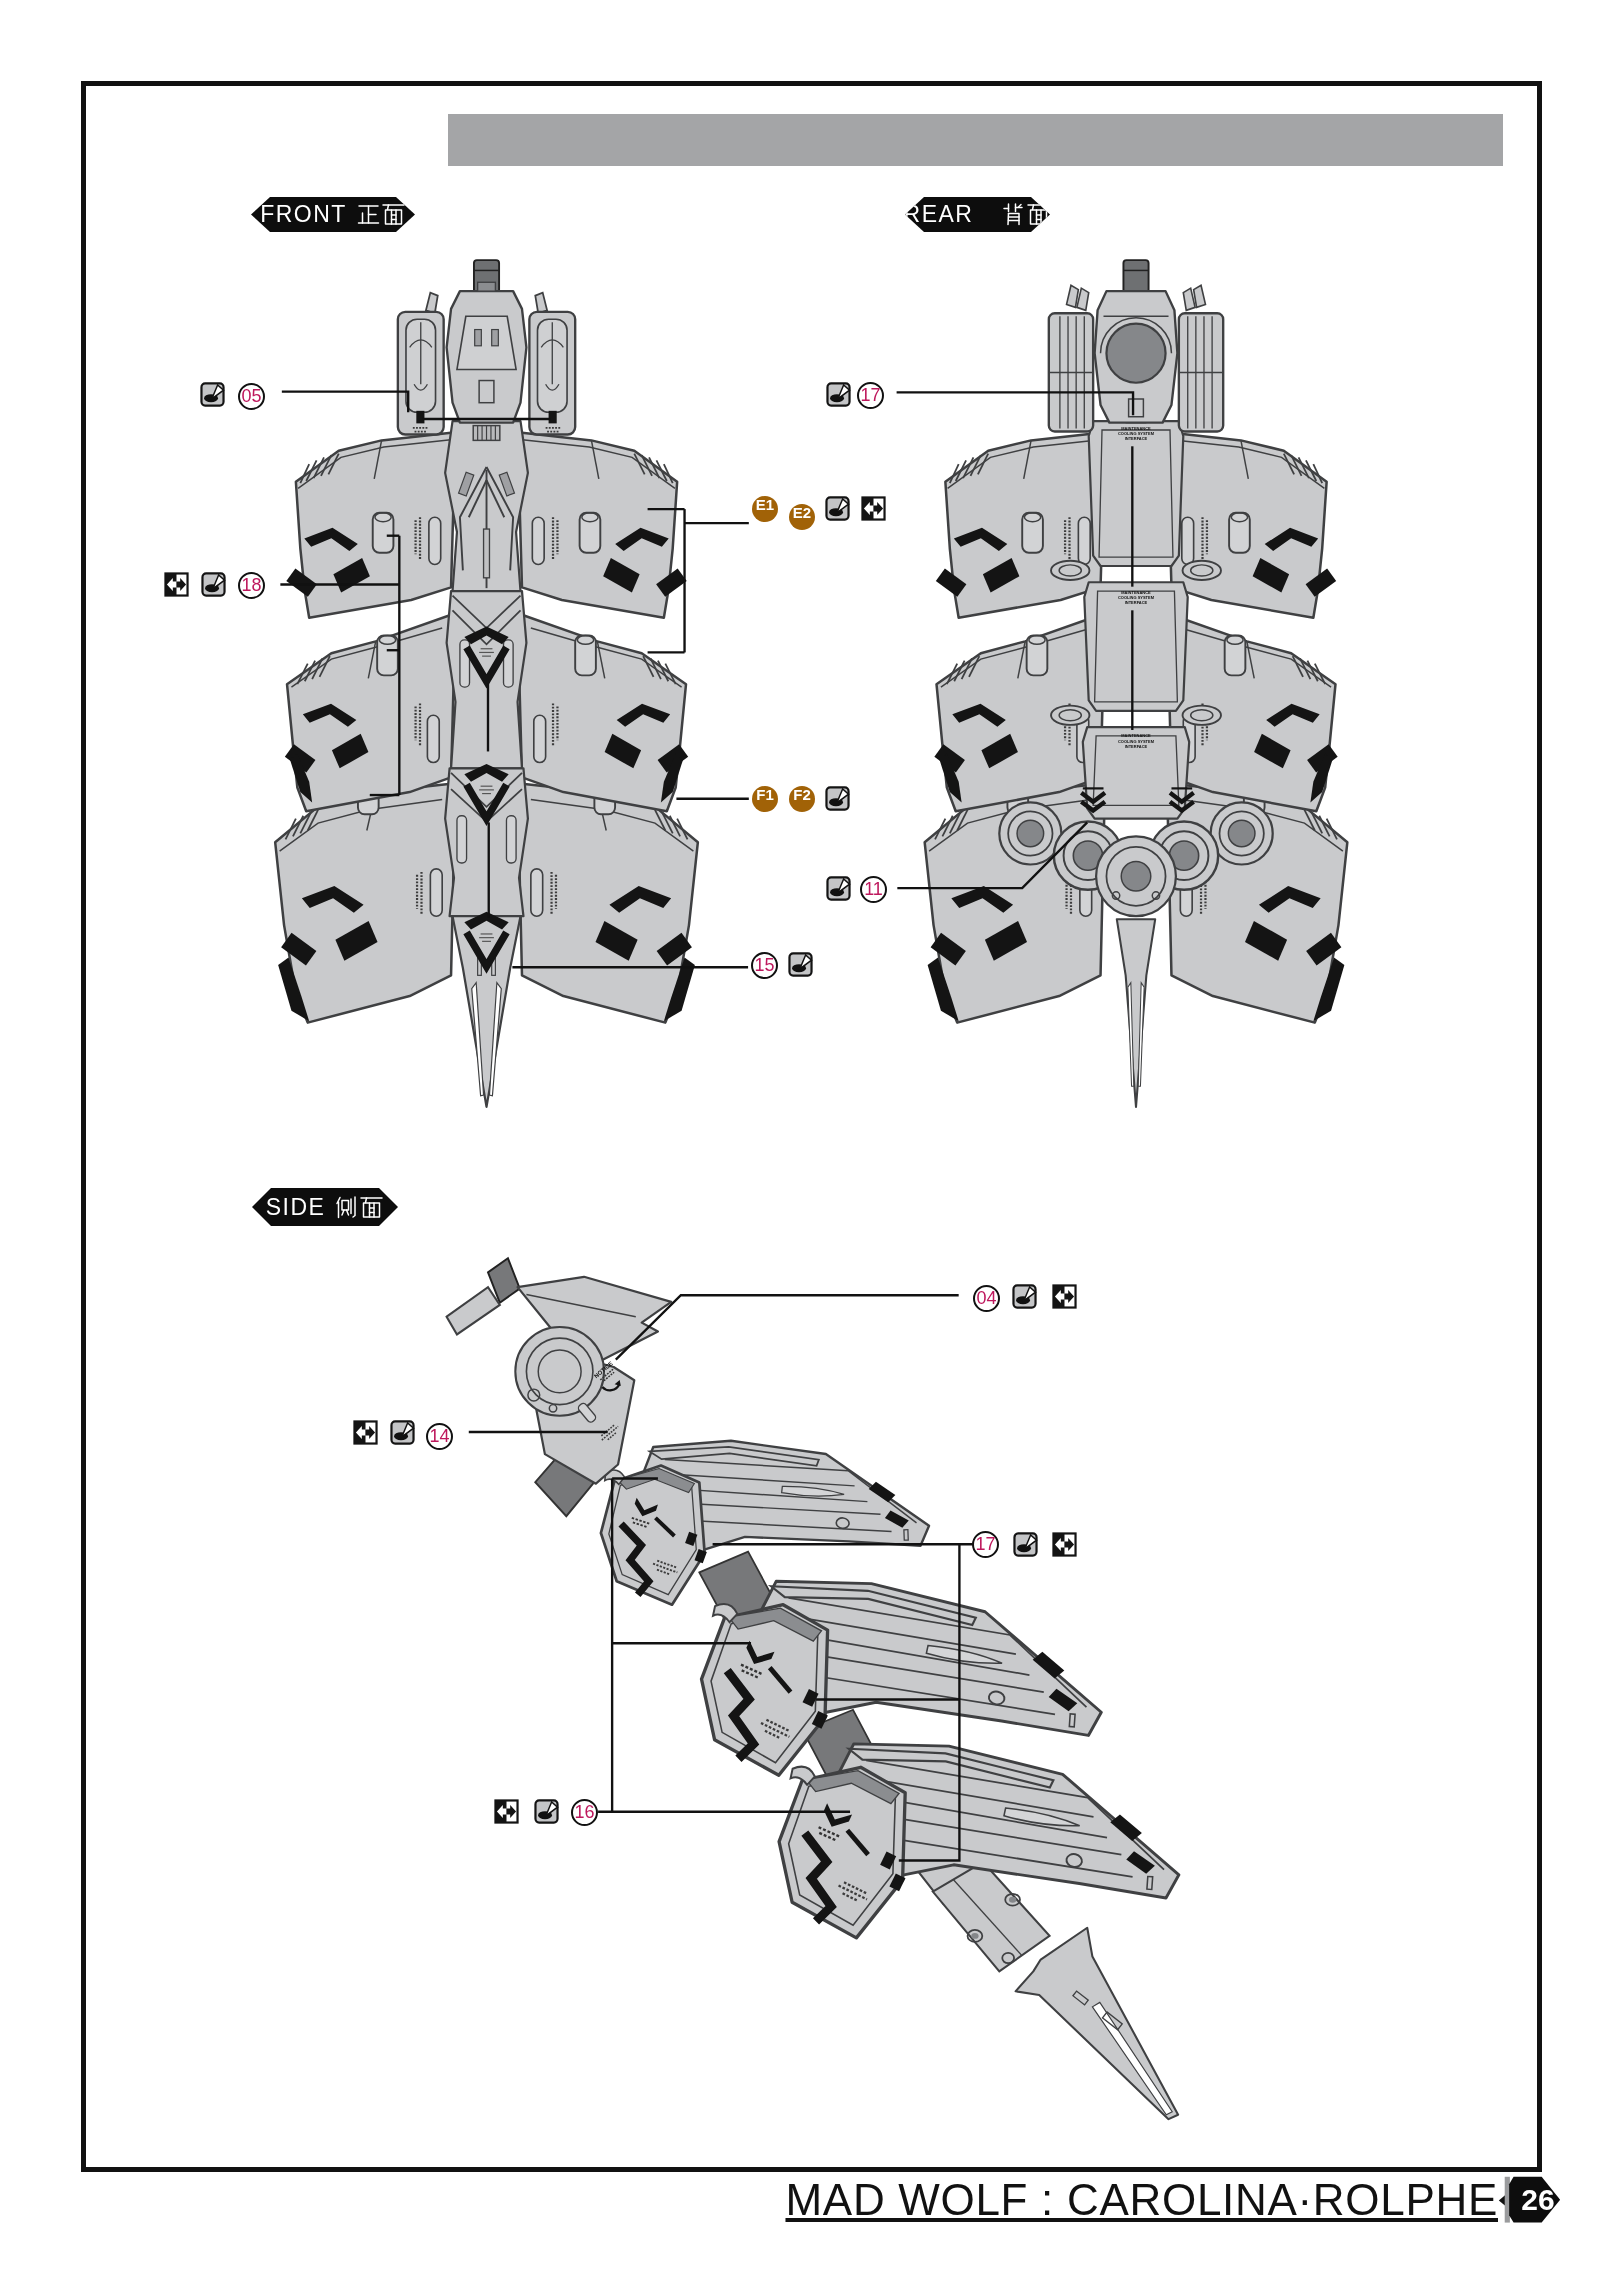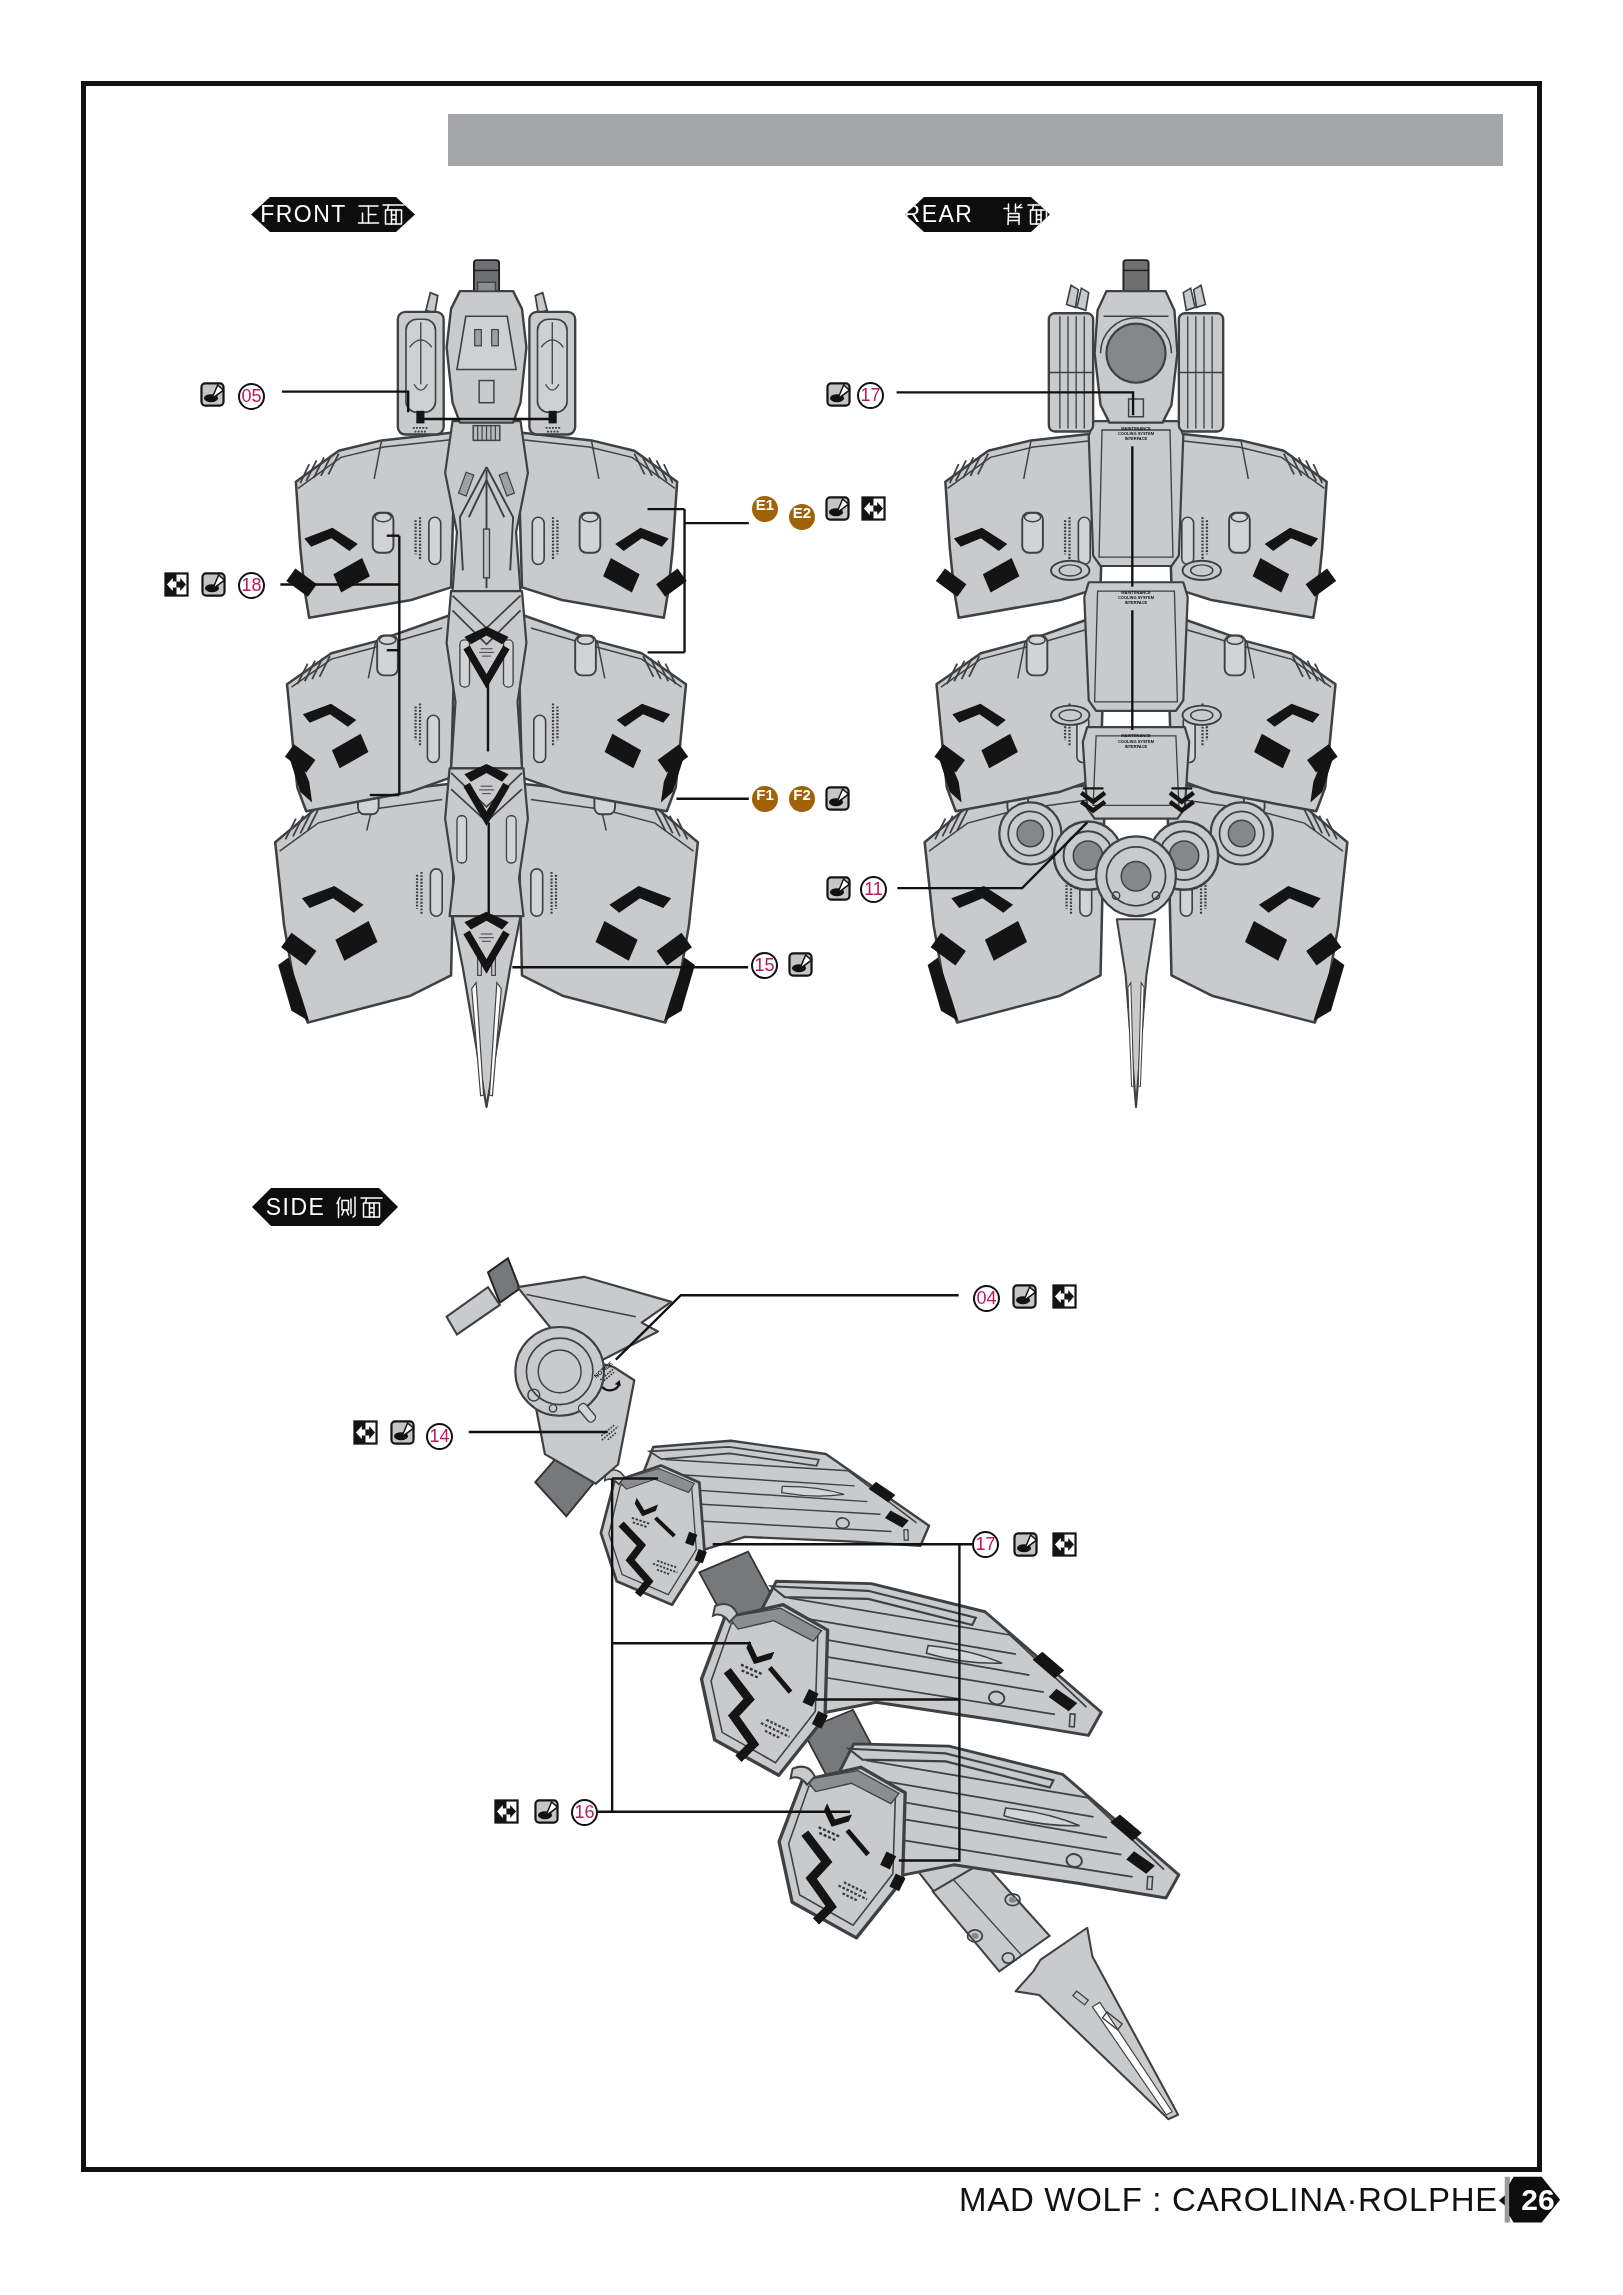--- a/index.html
+++ b/index.html
@@ -23,21 +23,21 @@
   
   .numcircle{width:27px;height:27px;border:2.5px solid #111;border-radius:50%;background:#fff;
              display:flex;align-items:center;justify-content:center;font-size:18px;color:#be185d;
              box-sizing:border-box;font-weight:400;}
   .lettercircle{width:26px;height:26px;border-radius:50%;background:#a16207;display:flex;align-items:flex-start;
                 justify-content:center;font-size:15px;color:#fff;font-weight:700;box-sizing:border-box;}
   .icon{width:25px;height:25px;}
   .icon svg{display:block;}
   
   #footer-name{top:2177px;right:126px;height:46px;display:flex;align-items:center;color:#111;
-               font-size:33px;letter-spacing:0.7px;white-space:nowrap;}
+               font-size:44px;letter-spacing:0.7px;white-space:nowrap;text-decoration:underline;}
   #page-num{left:1509px;top:2177px;width:52px;height:46px;padding-left:41px;}
   #page-num .n{position:absolute;left:6px;top:0;width:46px;height:46px;display:flex;align-items:center;
                justify-content:center;color:#fff;font-size:30px;font-weight:700;}
 </style>
 </head>
 <body>
 
 <div id="page">
 
   <svg class="abs" id="art" width="1624" height="2295" viewBox="0 0 2197 3106" style="left:0;top:0" xmlns="http://www.w3.org/2000/svg">

